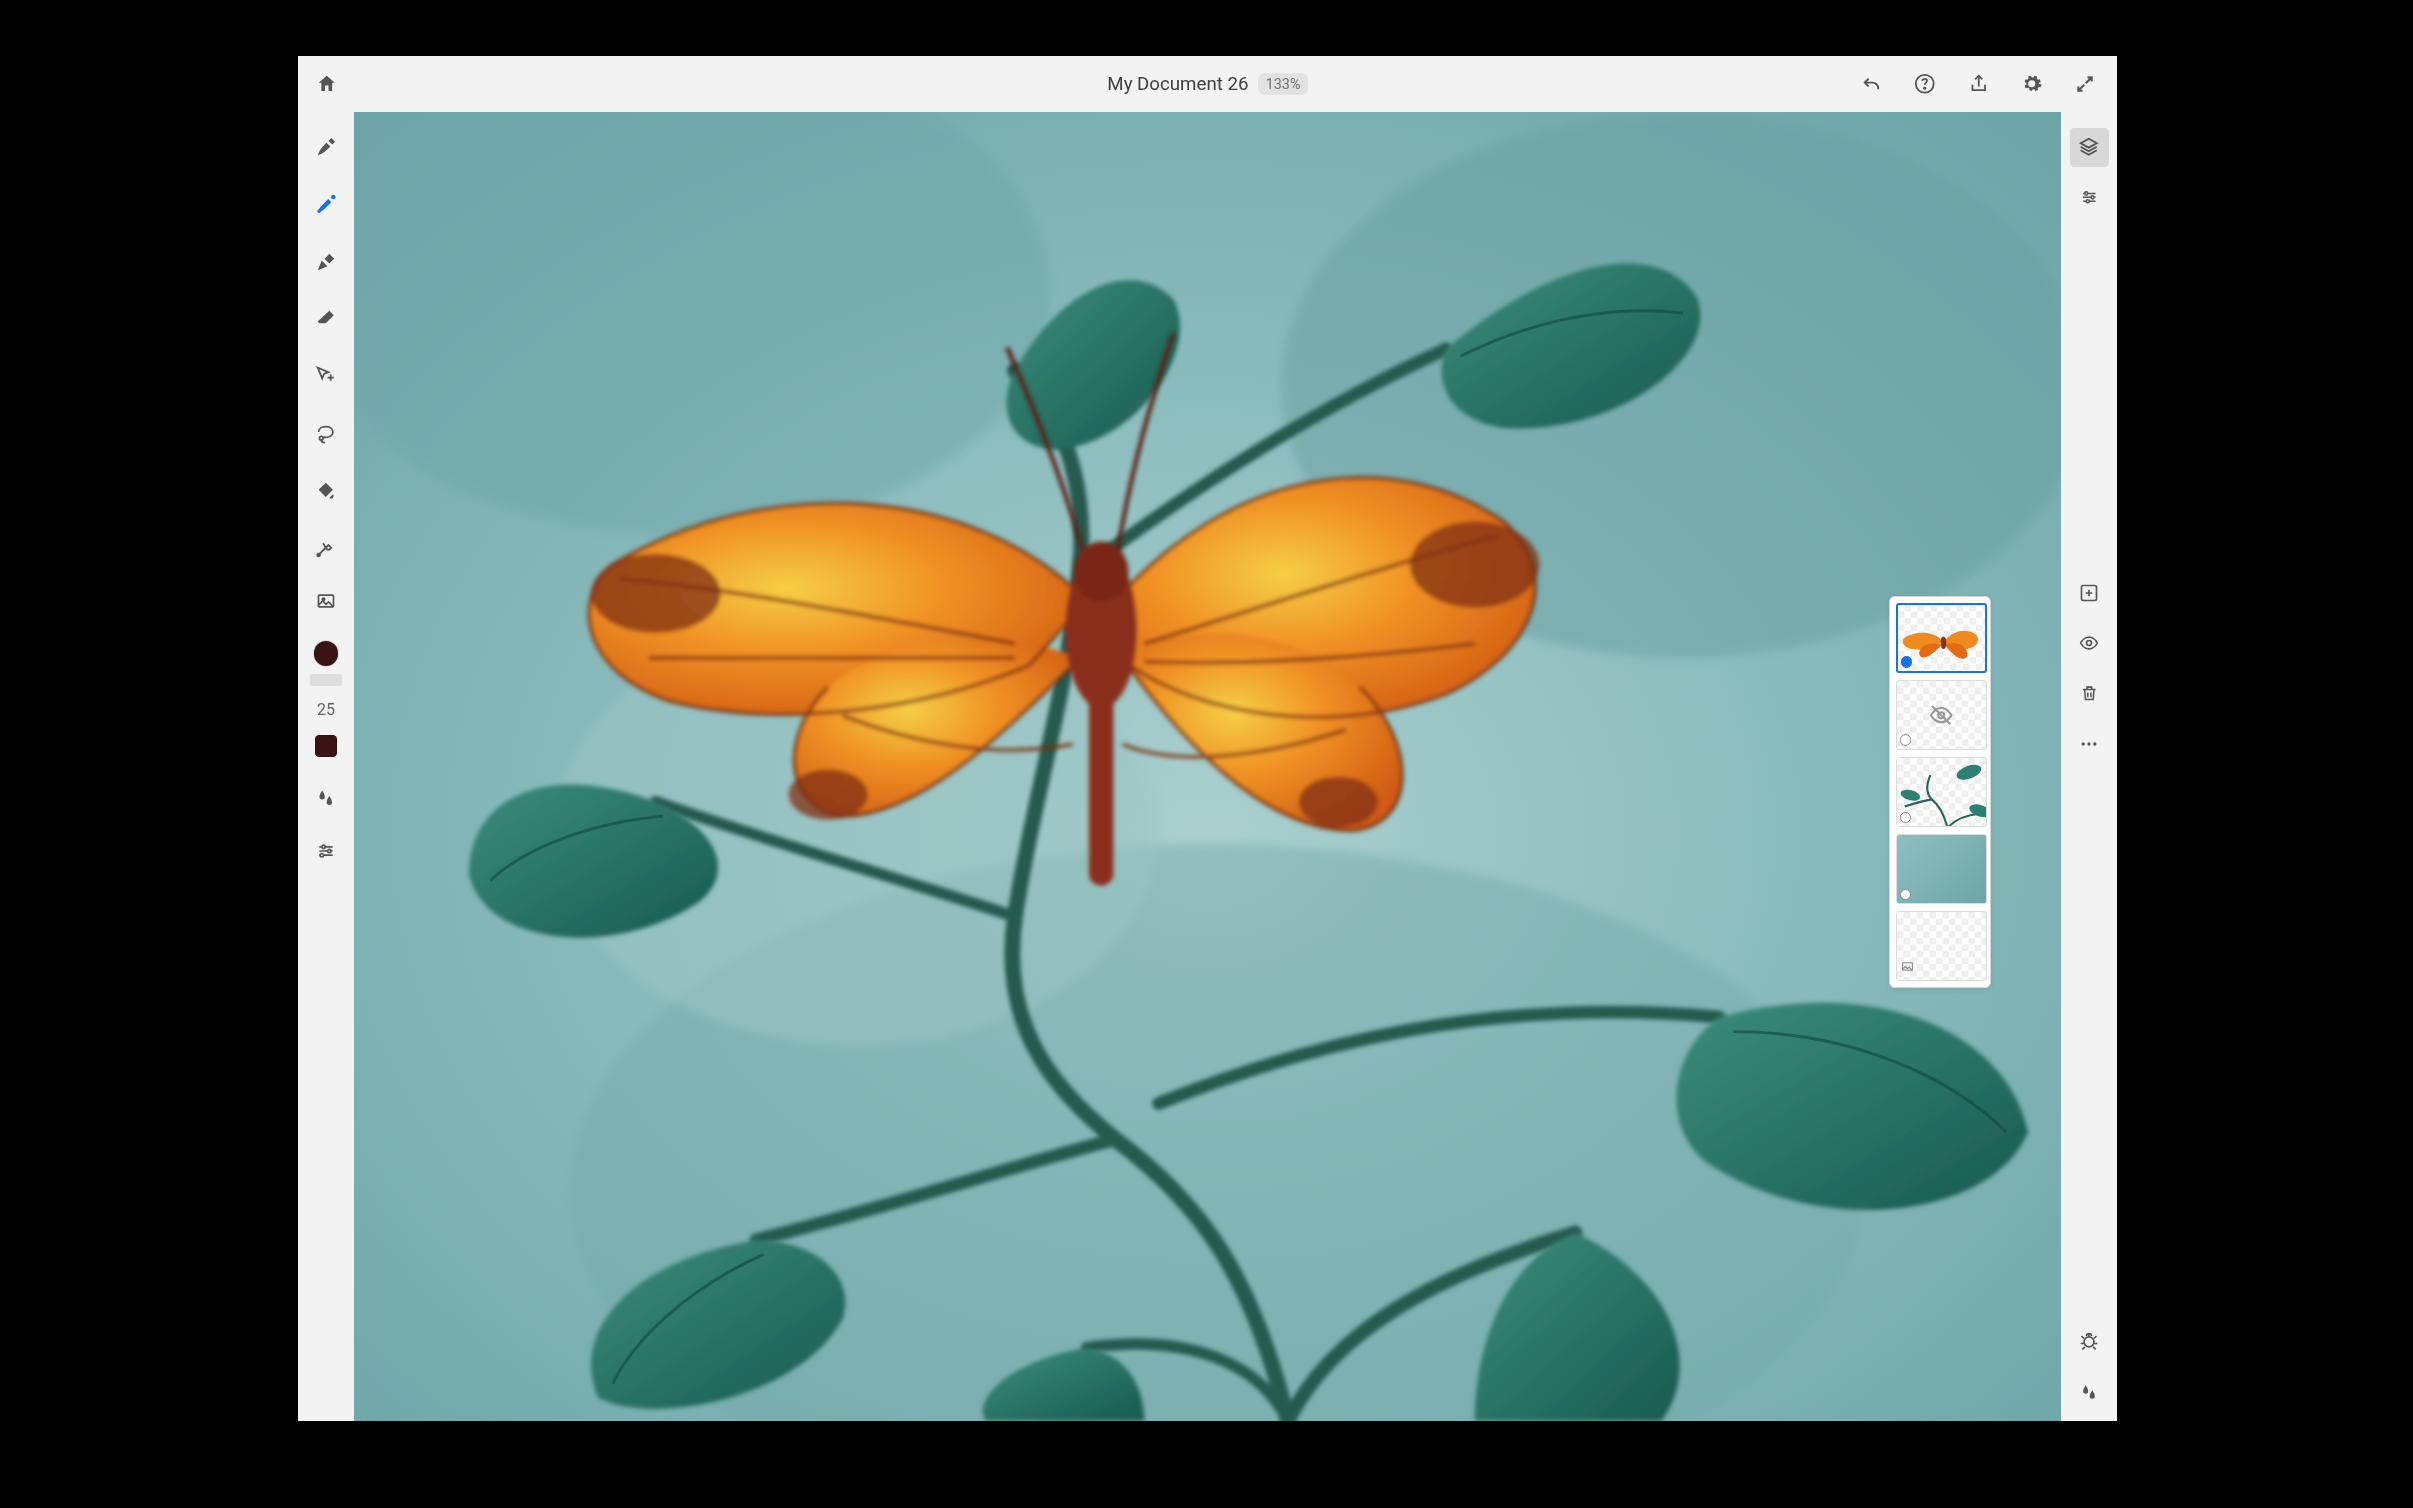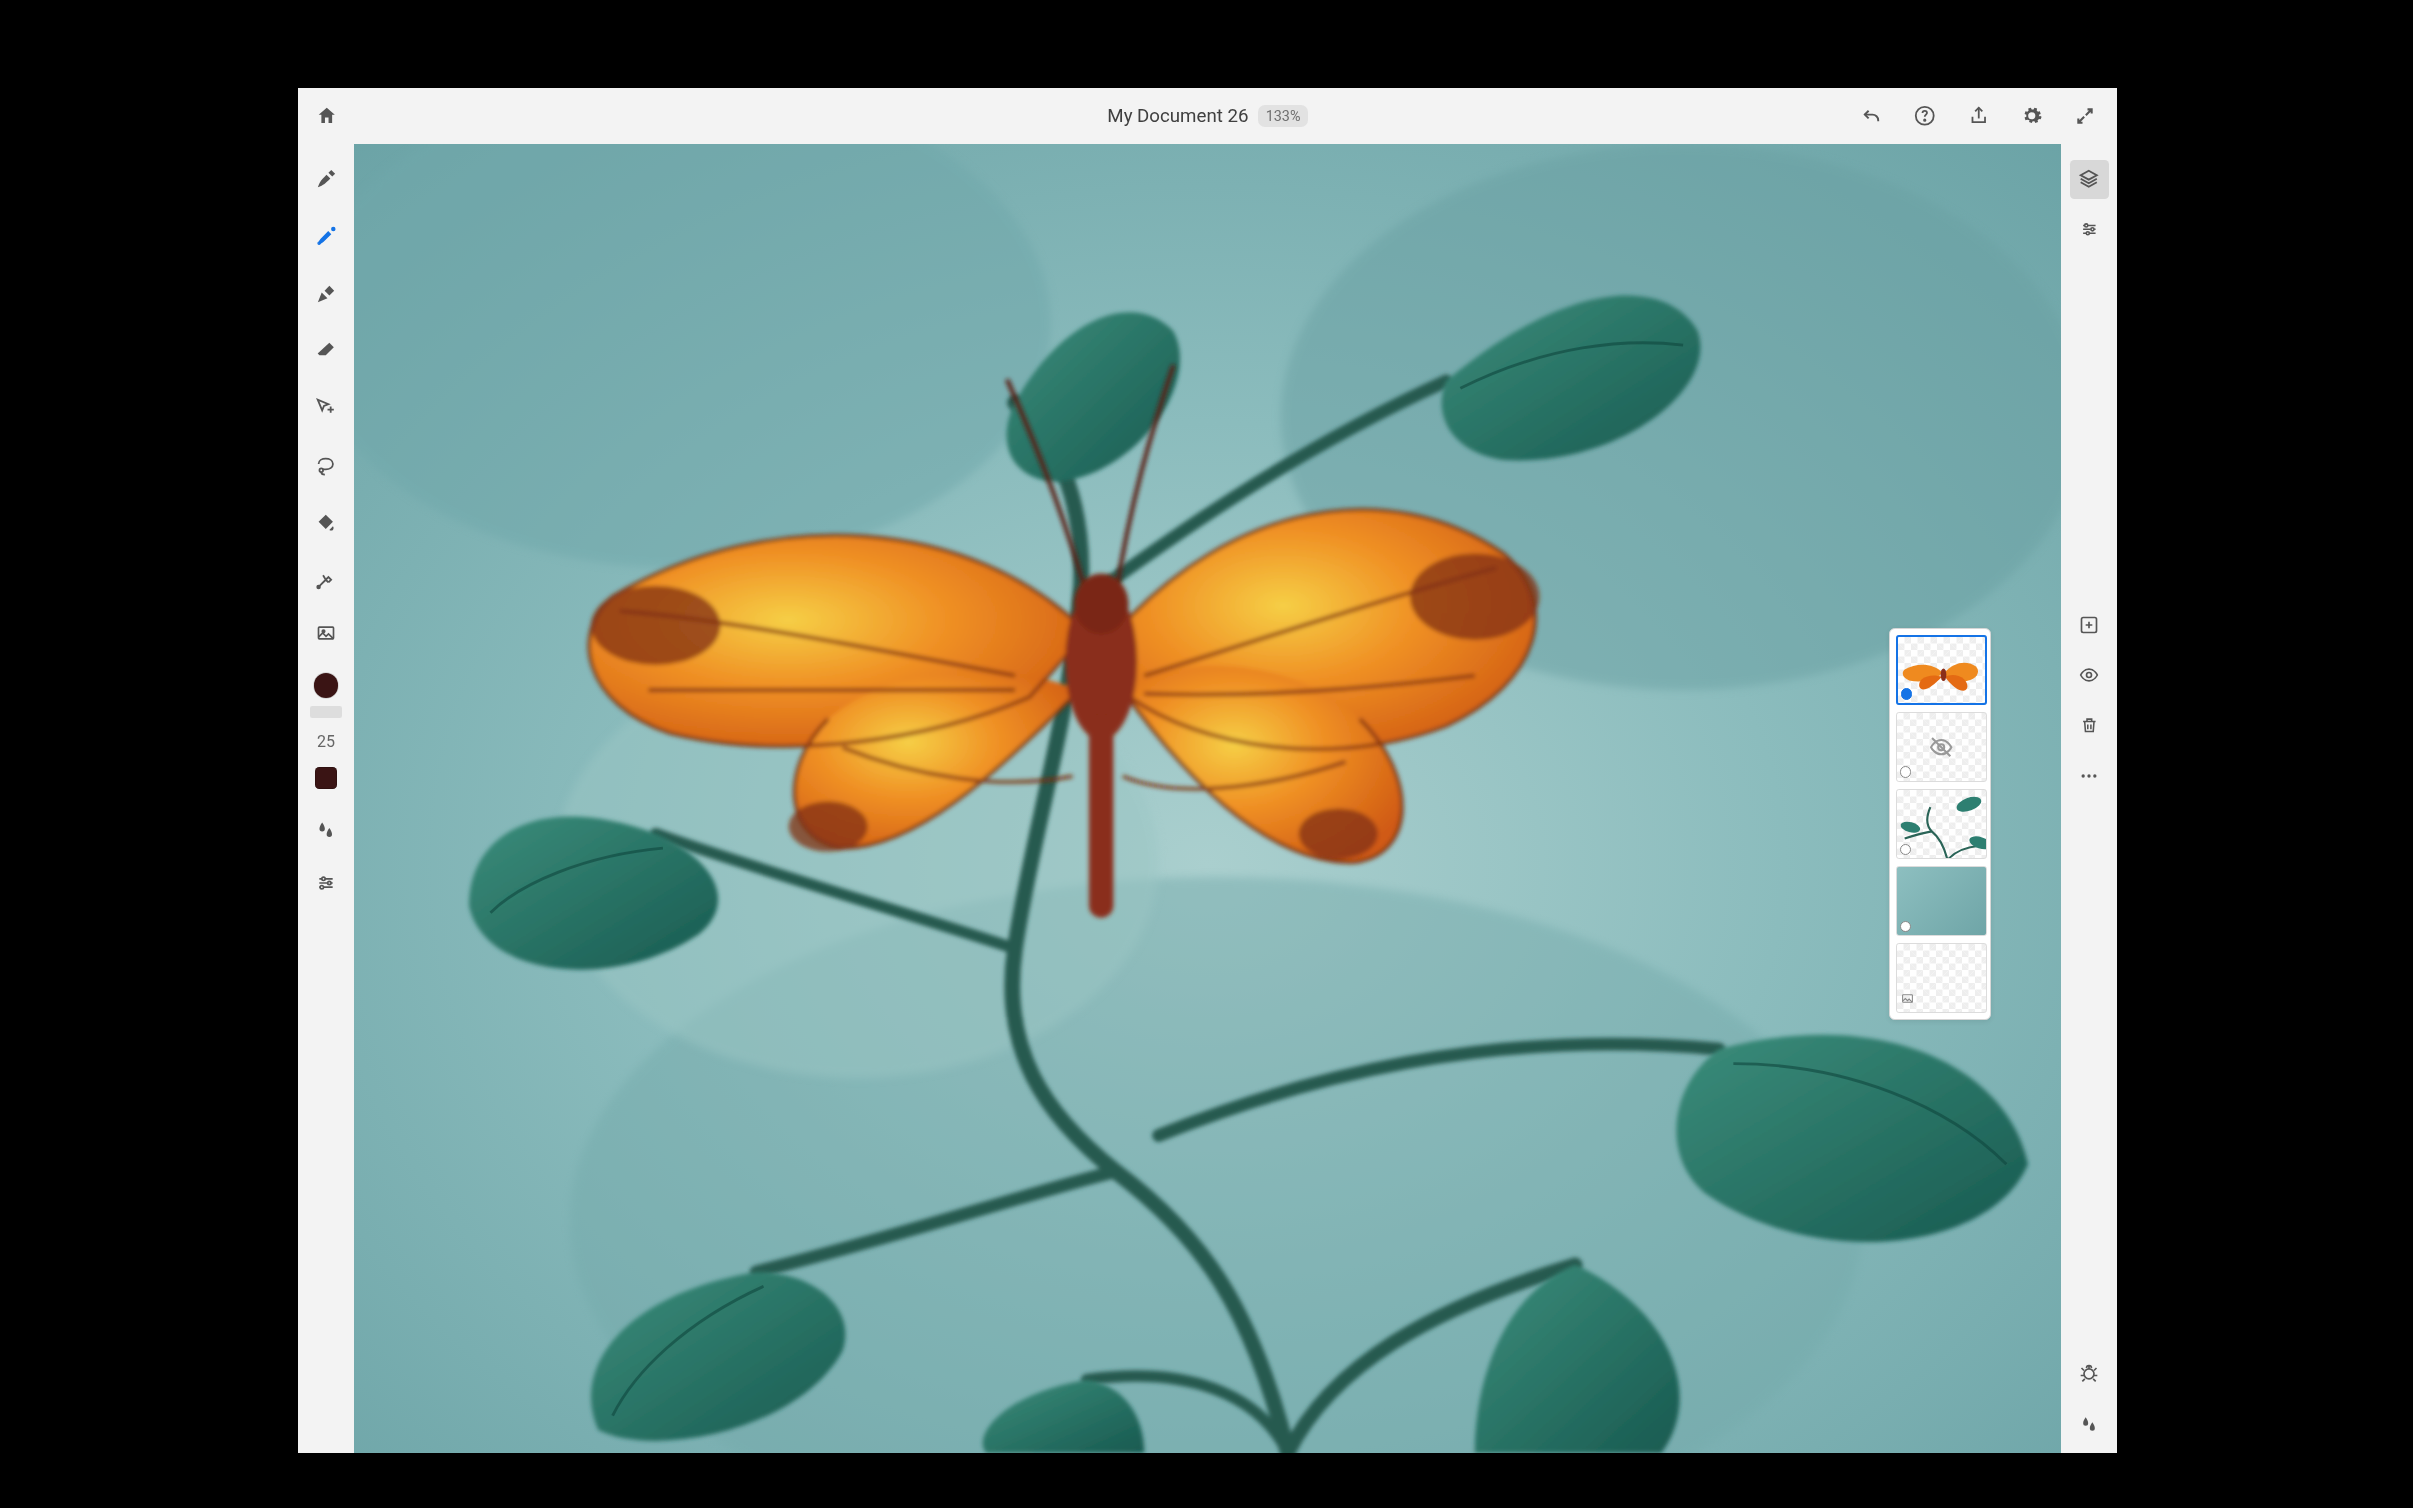--- a/index.html
+++ b/index.html
@@ -15,21 +15,21 @@
   }
   .stage {
     width: 2413px;
     height: 1508px;
     background: #000;
     position: relative;
   }
   .app {
     position: absolute;
     left: 298px;
-    top: 88px;
+    top: 56px;
     width: 1819px;
     height: 1365px;
     background: #0c4a6e;
     display: flex;
     flex-direction: column;
     overflow: hidden;
   }
   
   .header {
     height: 56px;

